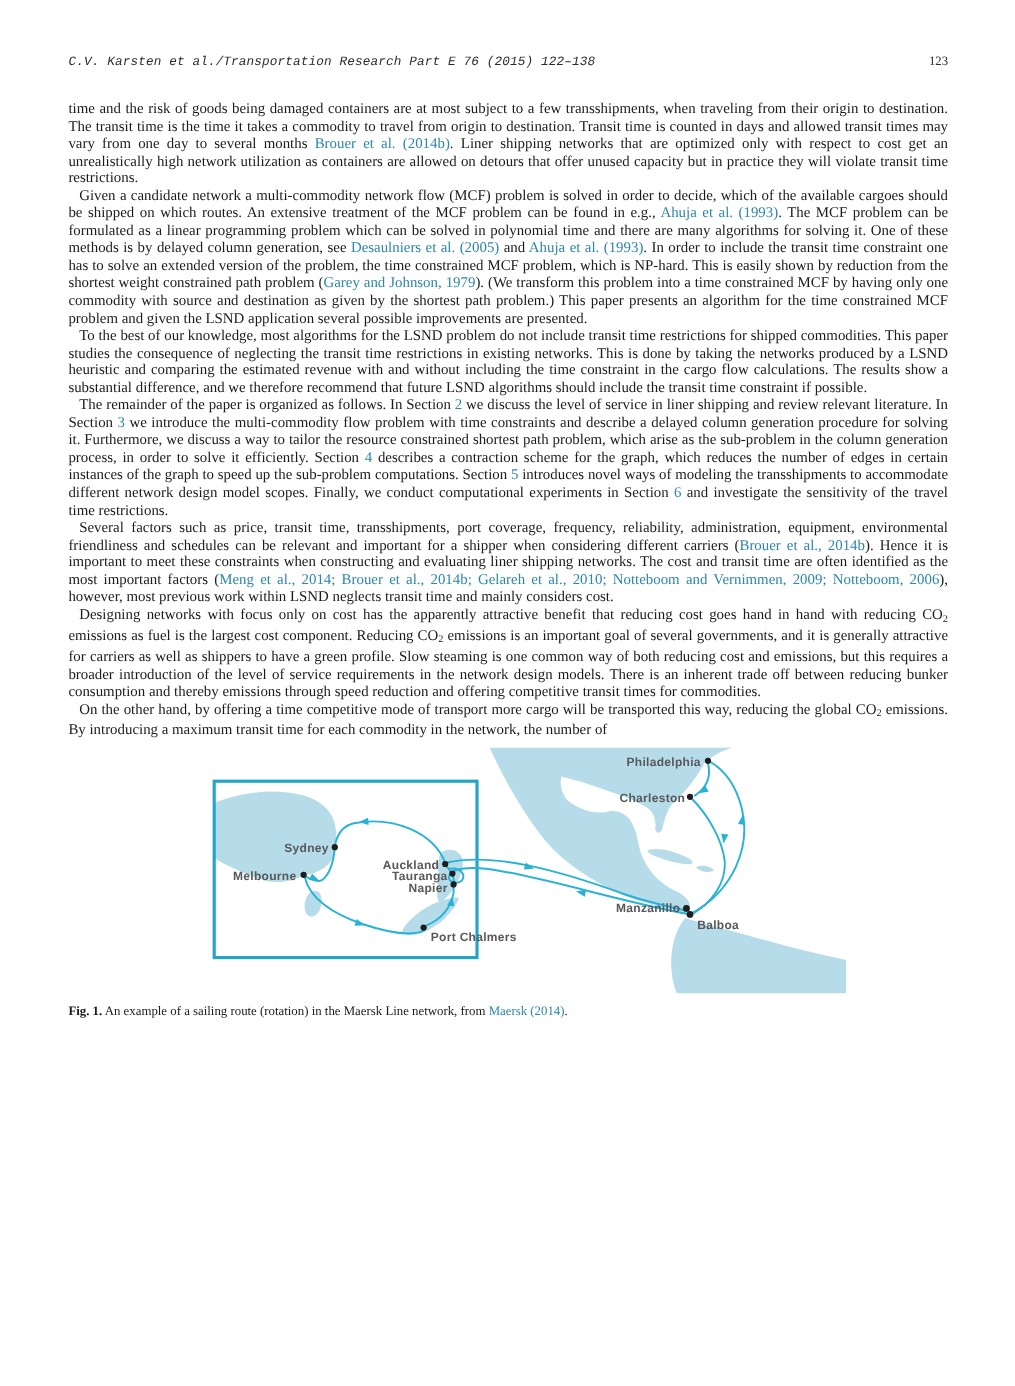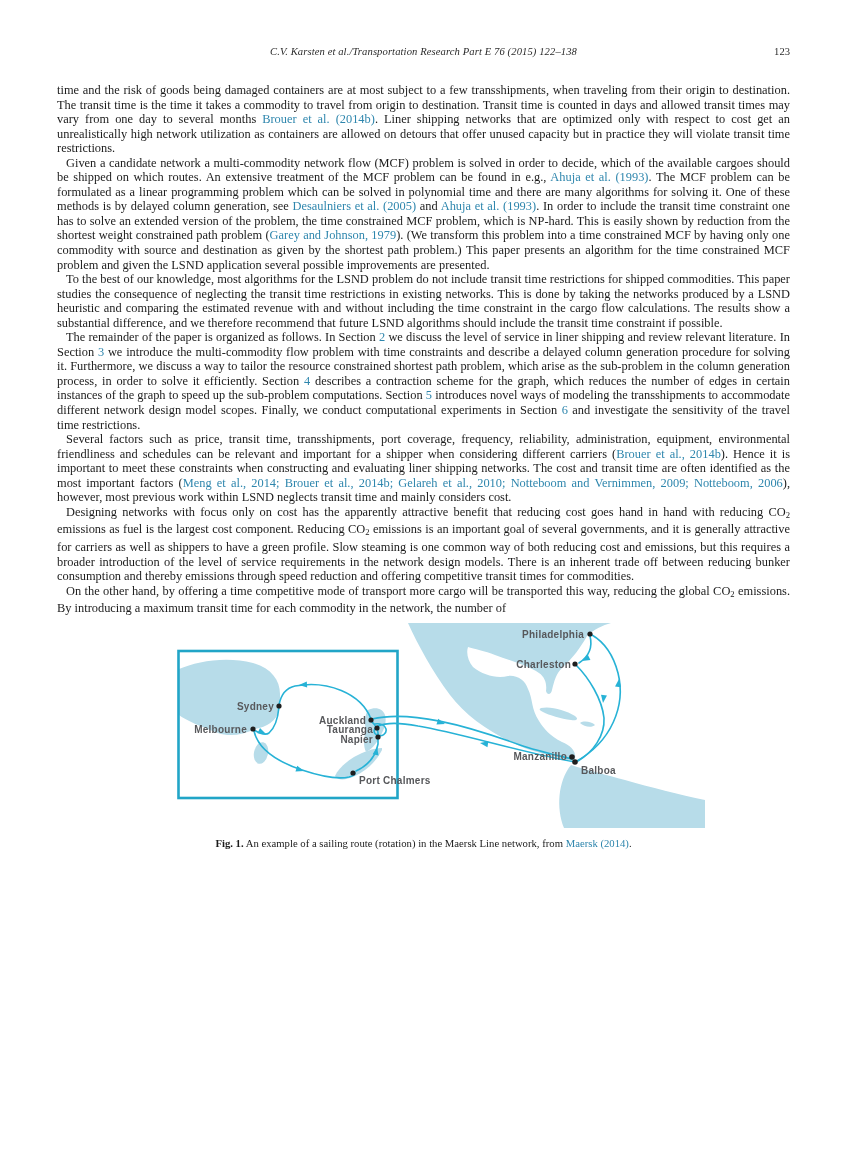--- a/index.html
+++ b/index.html
@@ -3,33 +3,33 @@
 <meta charset="utf-8">
 <style>
   html,body{margin:0;padding:0;}
   body{
     width:846px;height:1155px;background:#ffffff;
     font-family:"Liberation Serif",serif;color:var(--c-text,#1b1b1b);
     overflow:hidden;
   }
   .page{padding:0 56px 0 57px;position:relative;}
   .header{position:relative;margin-top:46px;height:14px;font-size:10.6px;color:#2b2b2b;}
-  .running-head{display:block;text-align:center;font-style:italic;letter-spacing:0.1px;}
+  .running-head{display:block;font-style:italic;letter-spacing:0.1px;font-family:Liberation Mono, monospace;}
   .page-num{position:absolute;right:0;top:0;font-style:normal;margin-left:45px;}
   .body-text{margin-top:23px;font-size:12.4px;line-height:14.55px;text-align:justify;}
   .body-text p{margin:0;text-indent:9px;}
   .body-text p.no-indent{text-indent:0;}
   .section-heading{font-size:12.9px;line-height:15px;margin:19px 0 20px 0;font-weight:bold;}
   .seg-i{}
   .seg-b{font-weight:bold;}
   .seg-sub{font-size:8.6px;vertical-align:-2px;}
   a.seg-link{color:var(--c-link,#2e86ad);text-decoration:none;cursor:pointer;}
   .figure{margin:7px 0 0 0;padding:0;}
   .map-wrap{margin-left:118px;width:530px;height:205px;}
-  .fig-caption{margin-top:9px;text-align:center;font-size:10.7px;color:#1b1b1b;}
+  .fig-caption{margin-top:9px;font-size:10.7px;color:#1b1b1b;}
   .land{fill:var(--c-land,#b7dce9);}
   .inset{fill:none;stroke:var(--c-inset_border,#21a5c7);stroke-width:2.6px;}
   .route{fill:none;stroke:var(--c-route,#27b2d6);stroke-width:1.6px;stroke-linecap:round;}
   .arrow{fill:var(--c-route,#27b2d6);stroke:none;}
   .dot{fill:var(--c-dot,#1e1e1e);}
   .port-label{
     fill:var(--c-port_label,#57585b);
     font-family:"Liberation Sans",sans-serif;font-weight:bold;
     font-size:10px;letter-spacing:0.25px;
   }

